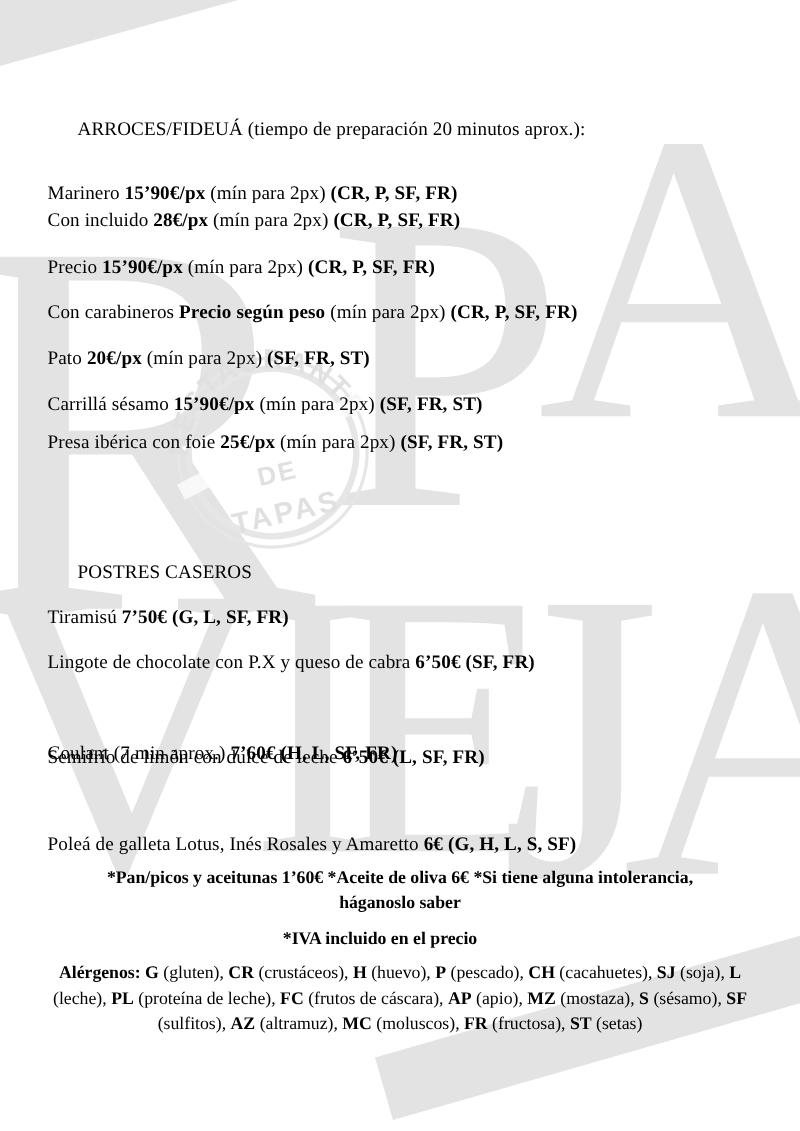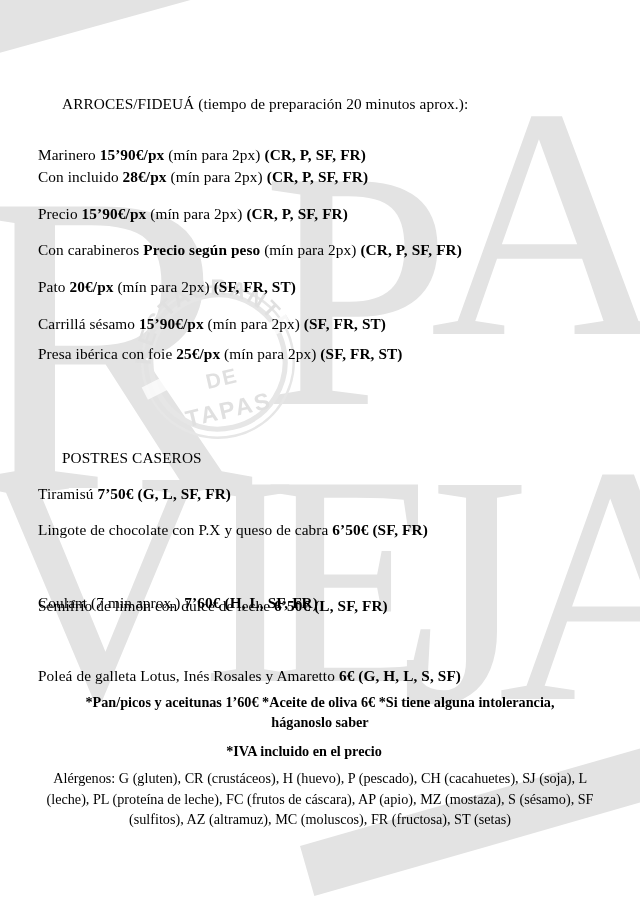--- a/index.html
+++ b/index.html
@@ -104,21 +104,21 @@
     line-height: 1.42;
   }
   .allergen-block {
     position: absolute;
     left: 36px;
     width: 568px;
     text-align: center;
     font-size: 14.2px;
     line-height: 1.45;
   }
-  .allergen-block b { font-weight: 400; }
+  .allergen-block b { font-weight: 700; }
 </style>
 </head>
 <body>
 
 <div id="watermark">
   <div class="wm-band band-top"></div>
   <div class="wm-band band-bot1"></div>
   <div class="wm-band band-bot2"></div>
 
   <div class="wm-letter wm-R">R</div>

